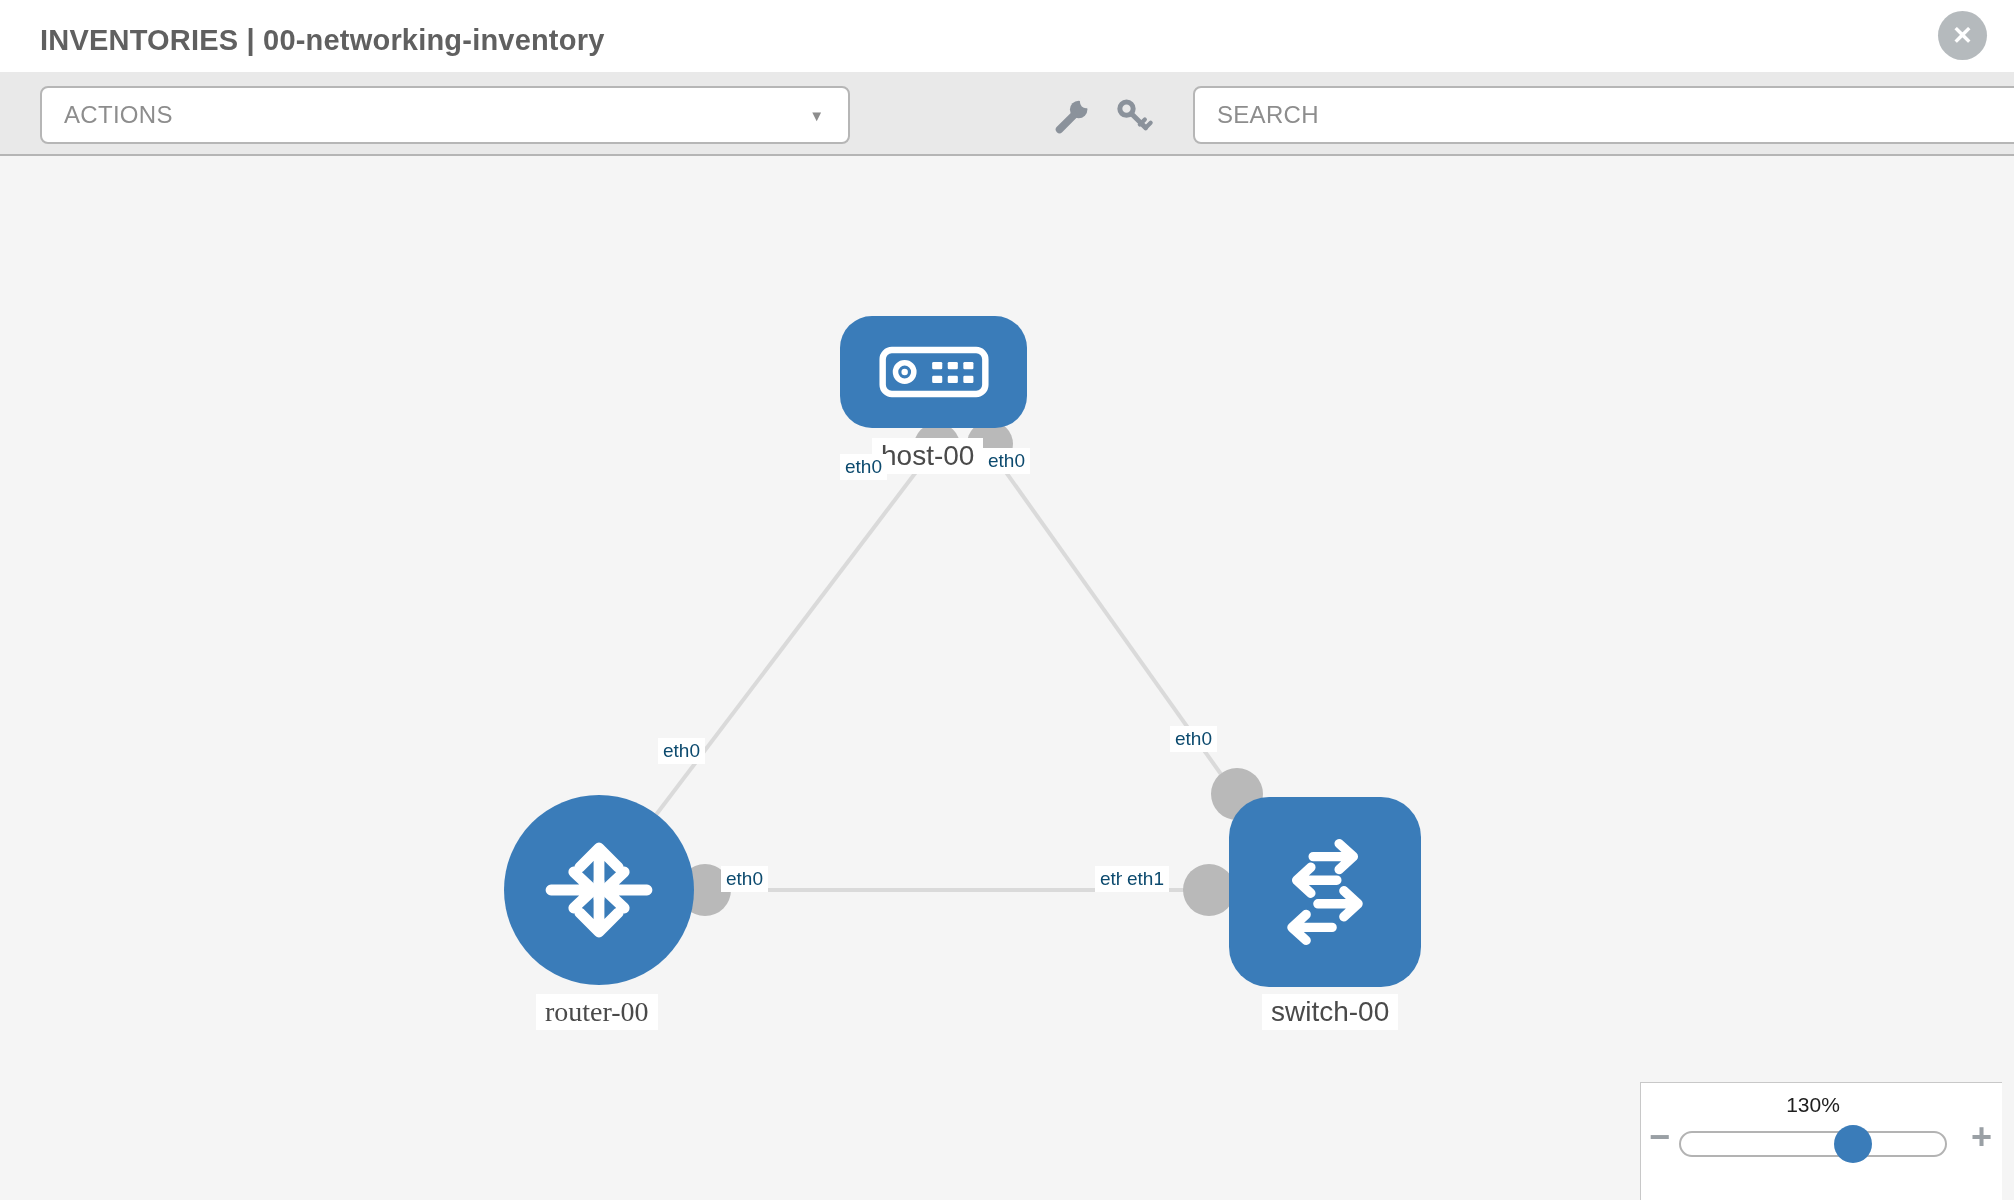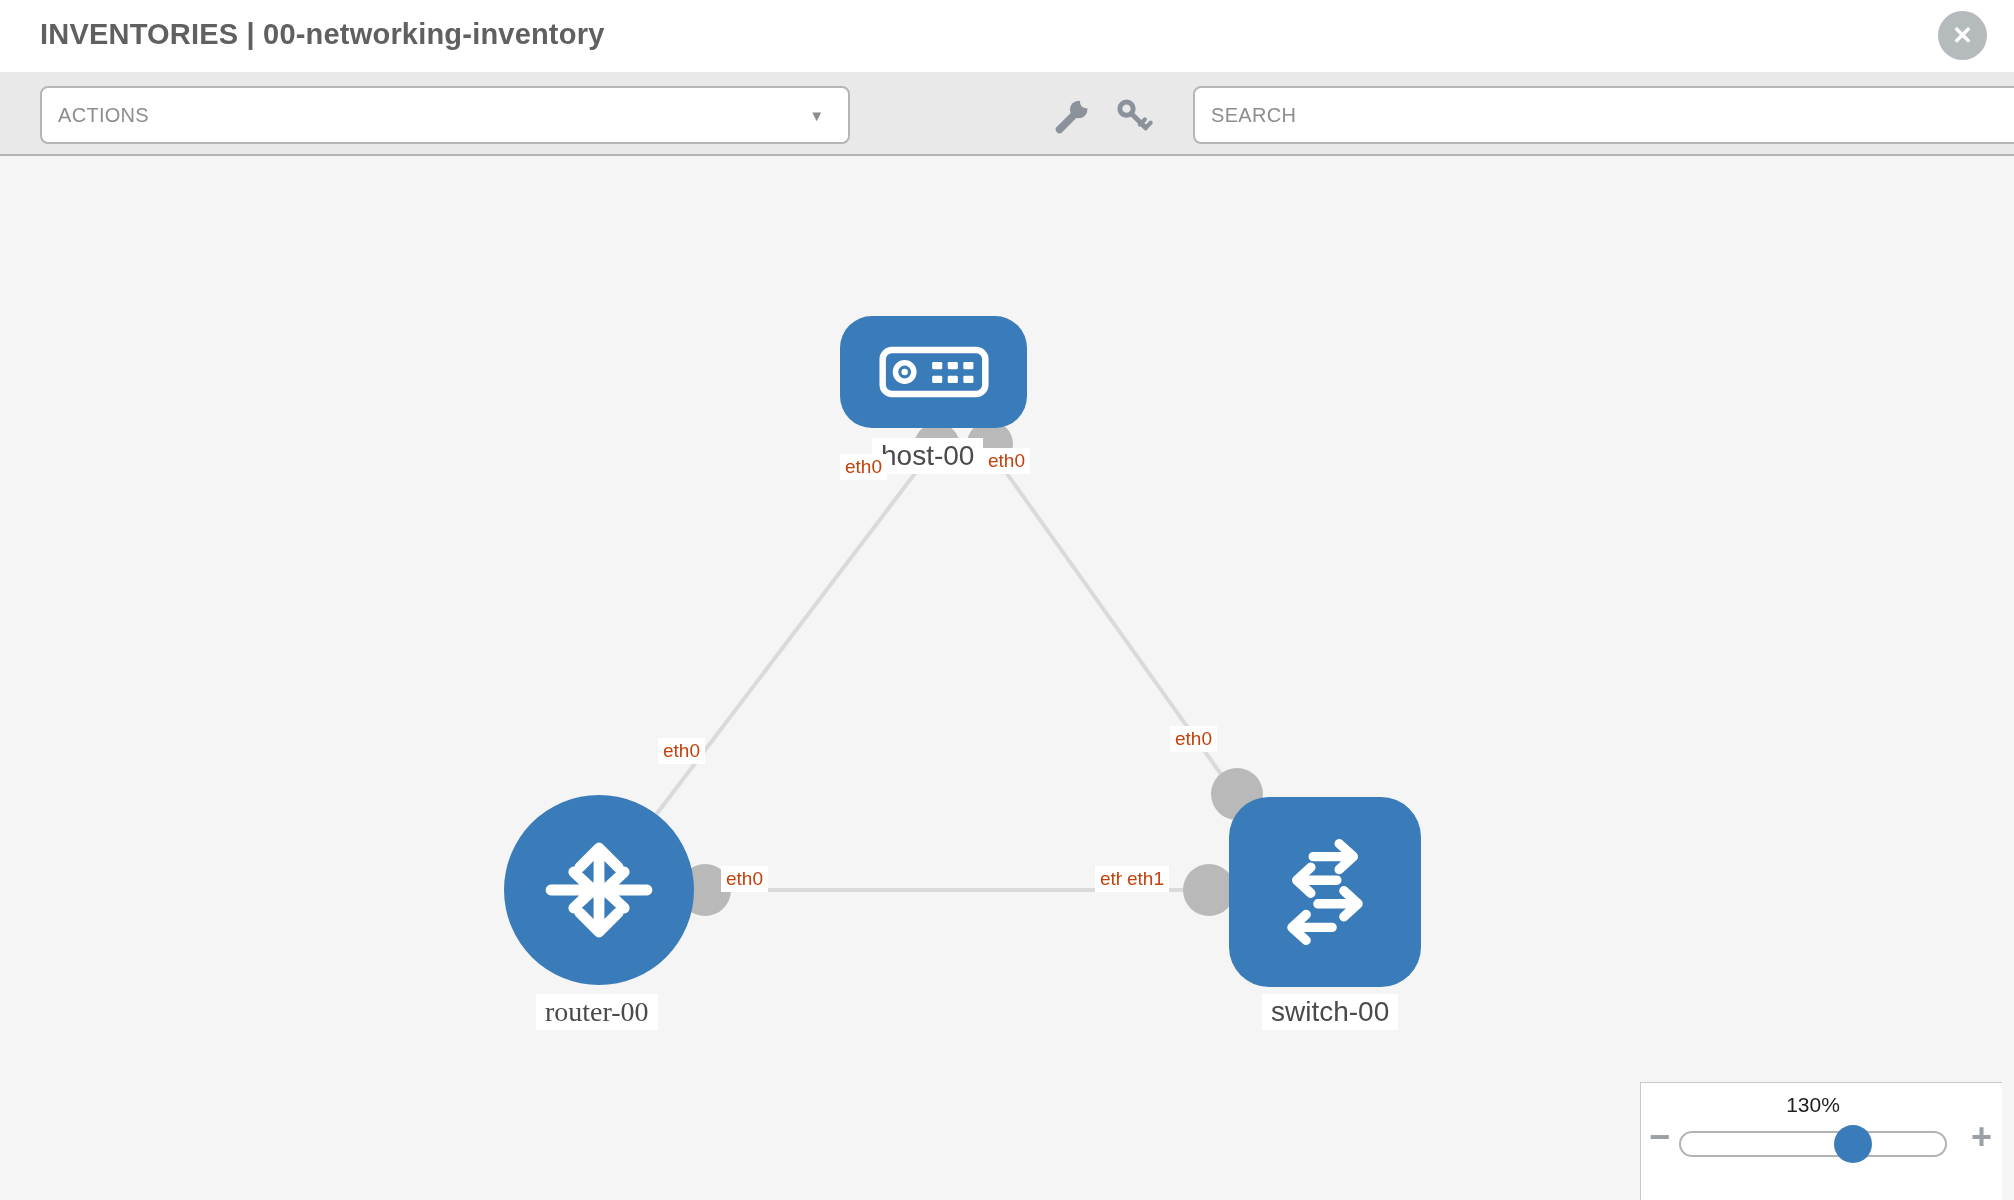--- a/index.html
+++ b/index.html
@@ -2,47 +2,47 @@
 <html><head>
 <meta charset="utf-8">
 <style>
   * { margin:0; padding:0; box-sizing:border-box; }
   html,body { width:2014px; height:1200px; overflow:hidden;
     font-family:"Liberation Sans", sans-serif; background:#ffffff; }
   .app { position:relative; width:2014px; height:1200px; }
 
   
   .hdr { position:absolute; left:0; top:0; width:2014px; height:72px; background:#ffffff; }
-  .hdr h1 { position:absolute; left:40px; top:18px; font-size:29px; font-weight:bold; color:#606060; letter-spacing:.2px; }
+  .hdr h1 { position:absolute; left:40px; top:24px; font-size:29px; font-weight:bold; color:#606060; letter-spacing:.2px; }
   .close-btn { position:absolute; right:27px; top:11px; width:49px; height:49px; border:none; border-radius:50%;
     background:#b5babd; color:#ffffff; font-size:25px; font-weight:bold; cursor:pointer;
     display:flex; align-items:center; justify-content:center; line-height:1; }
 
   
   .toolbar { position:absolute; left:0; top:72px; width:2014px; height:84px; background:#e9e9e9; border-bottom:2px solid #b5b5b5; }
   .dropdown { position:absolute; top:14px; height:58px; background:#ffffff; border:2px solid #b6b6b6; border-radius:8px;
     display:flex; align-items:center; cursor:pointer; }
-  .dropdown .ph { font-size:20px; color:#8d8d8d; padding-left:16px; letter-spacing:.3px; }
+  .dropdown .ph { font-size:24px; color:#8d8d8d; padding-left:22px; letter-spacing:.3px; }
   .dropdown .chev { position:absolute; right:24px; top:50%; transform:translateY(-50%); font-size:15px; color:#8d8d8d; }
   .dd-actions { left:40px; width:810px; }
   .dd-search { left:1193px; width:923px; }
   .iconbtn { position:absolute; top:24px; width:44px; height:42px; background:transparent; border:none; cursor:pointer;
     display:flex; align-items:center; justify-content:center; }
   .iconbtn.wrench { left:1050px; } .iconbtn.key { left:1112px; }
 
   
   .canvas { position:absolute; left:0; top:156px; width:2014px; height:1044px; background:#f5f5f5; }
   .canvas svg.wires { position:absolute; left:0; top:0; z-index:1; }
 
   .node { position:absolute; z-index:2; background:#3a7cb9; display:flex; align-items:center; justify-content:center; cursor:pointer; }
   .node-host { left:840px; top:160px; width:187px; height:112px; border-radius:32px; }
   .node-router { left:504px; top:639px; width:190px; height:190px; border-radius:50%; }
   .node-switch { left:1229px; top:641px; width:192px; height:190px; border-radius:40px; }
 
-  .lbl { position:absolute; z-index:3; background:#ffffff; color:#c2410c; font-size:19px; padding:2px 5px; white-space:nowrap; }
+  .lbl { position:absolute; z-index:3; background:#ffffff; color:#0c4a6e; font-size:19px; padding:2px 5px; white-space:nowrap; }
   .node-lbl { font-size:28px; color:#4a4a4a; padding:2px 9px; }
 
   
   .zoom-panel { position:absolute; right:12px; bottom:0; z-index:4; width:362px; height:118px; background:#ffffff;
     border-left:1px solid #c8c8c8; border-top:1px solid #c8c8c8; }
   .zoom-value { position:absolute; left:0; top:10px; width:344px; text-align:center; font-size:21px; color:#1f1f1f; }
   .zoom-minus, .zoom-plus { position:absolute; top:36px; font-size:36px; font-weight:bold; color:#9aa0a5;
     background:none; border:none; cursor:pointer; line-height:1; }
   .zoom-minus { left:8px; } .zoom-plus { right:10px; }
   .zoom-track { position:absolute; left:38px; top:48px; width:268px; height:26px; background:#ffffff;

